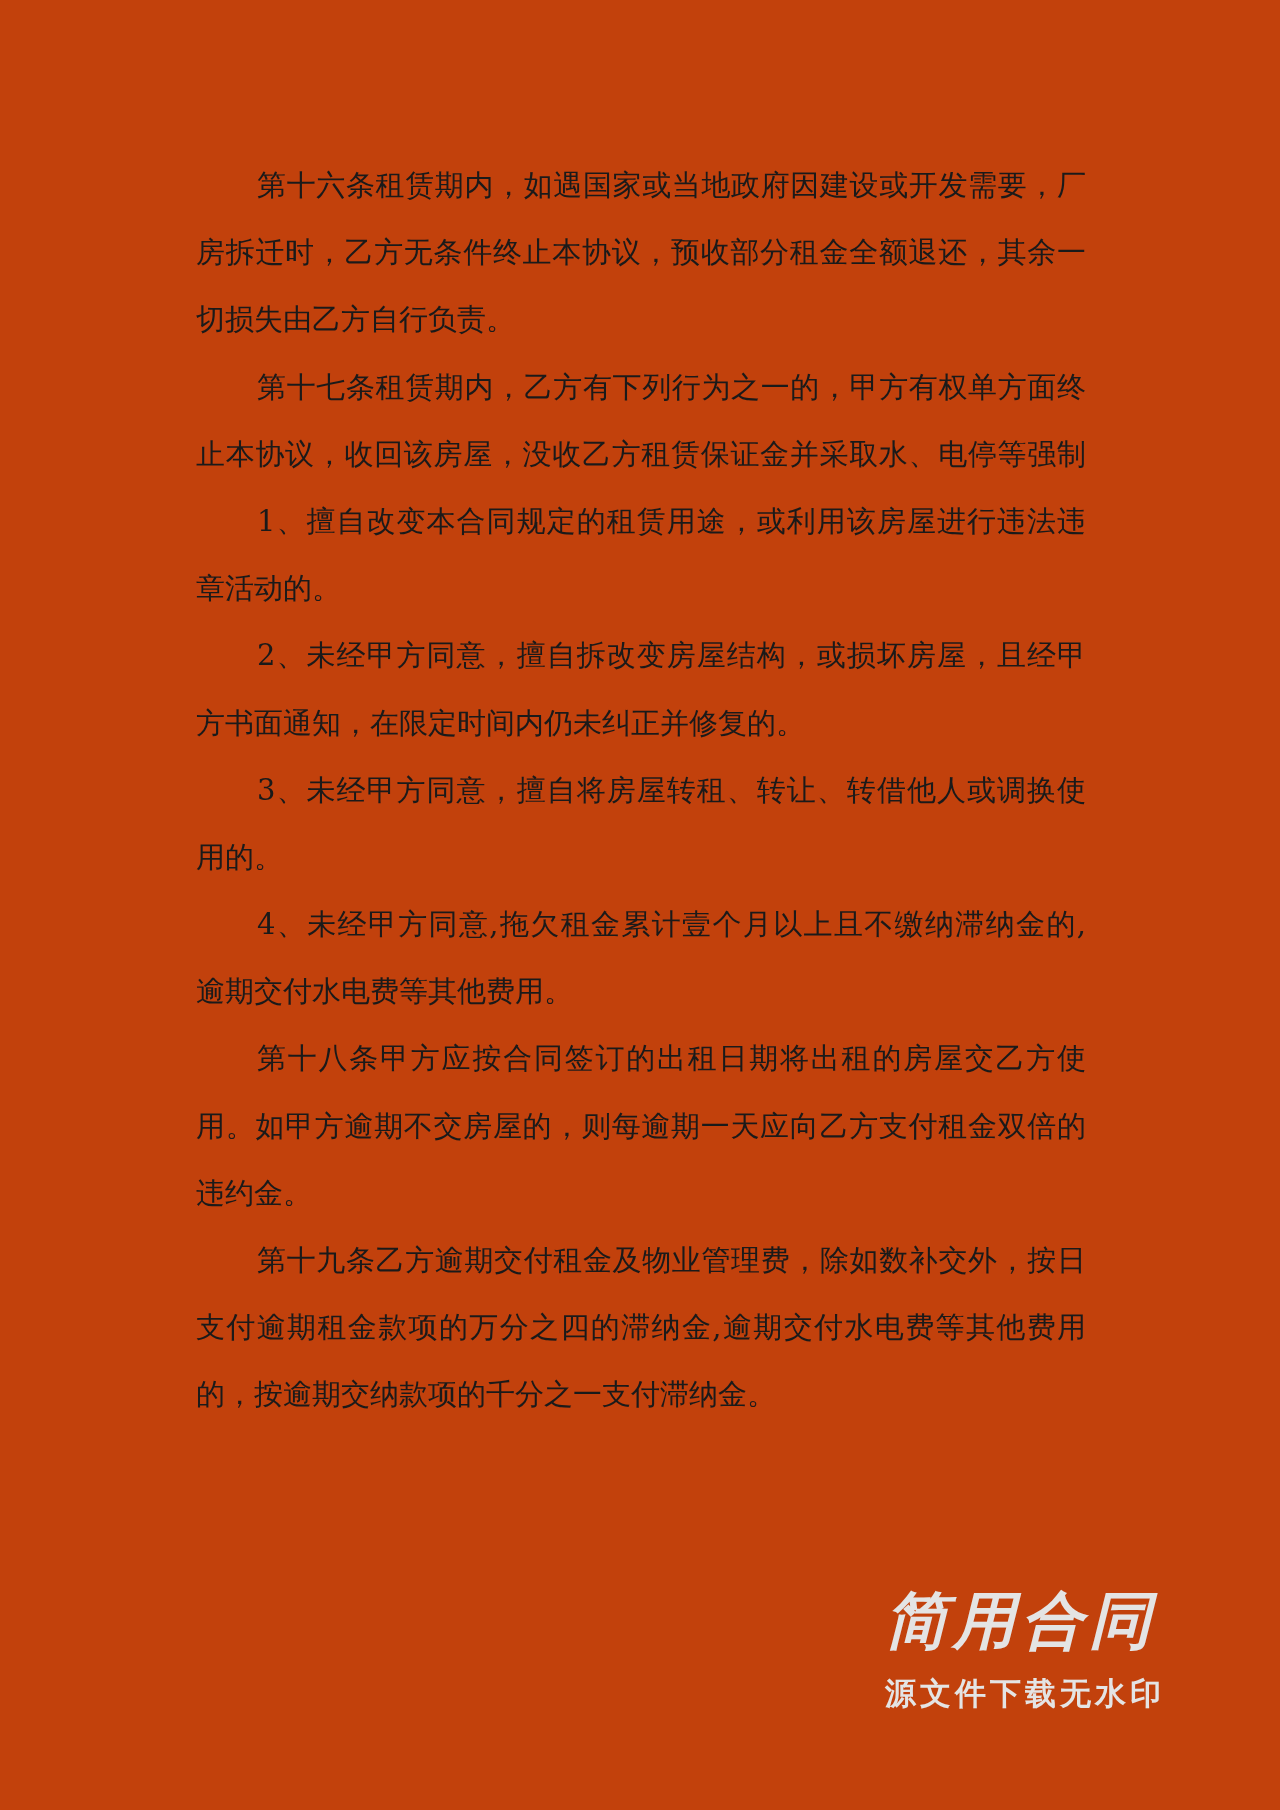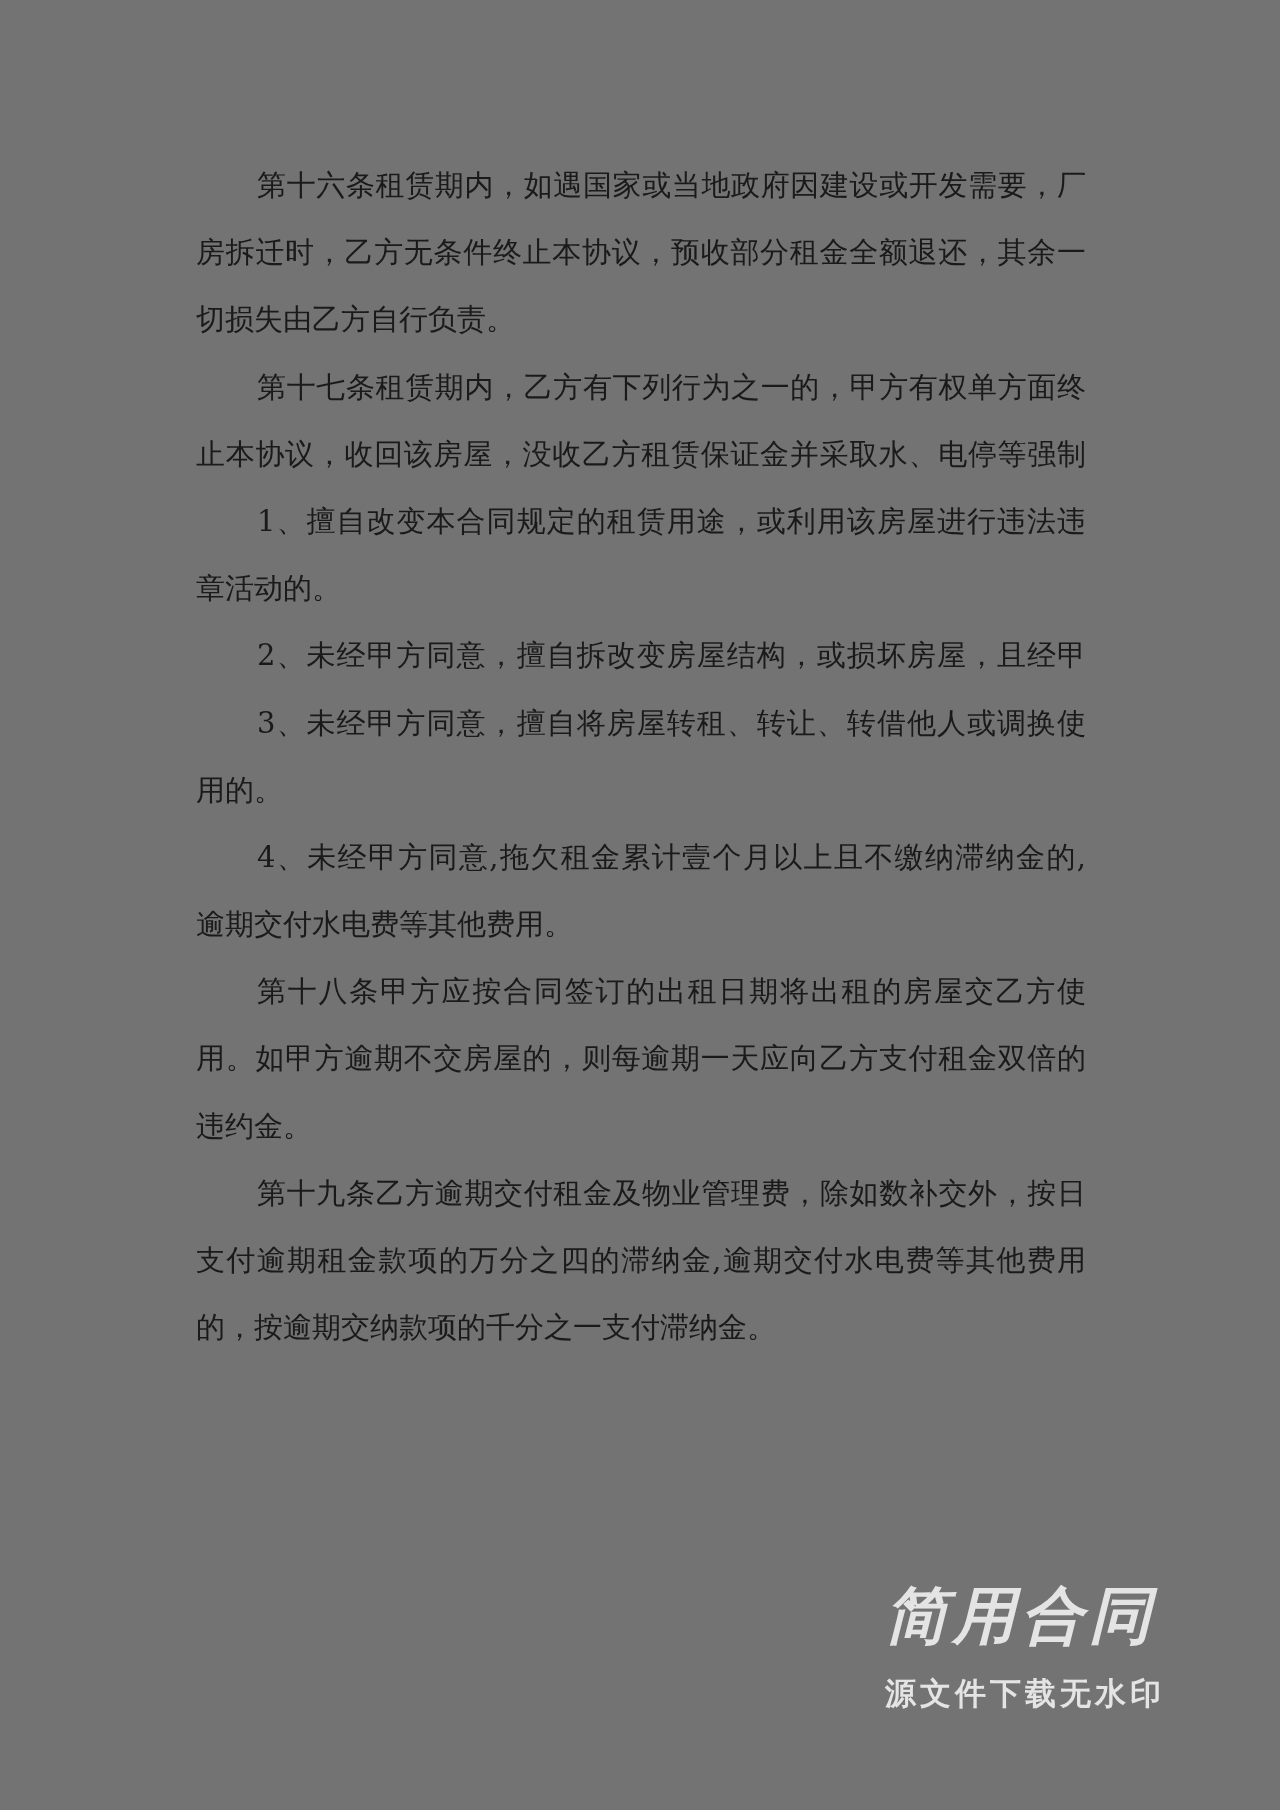--- a/index.html
+++ b/index.html
@@ -13,21 +13,21 @@
     position: relative;
     overflow: hidden;
     font-family: "DejaVu Serif", "Liberation Serif", serif;
     color: #1a1a1a;
   }
   .page {
     position: absolute;
     left: 0; top: 0;
     width: 1280px;
     height: 1810px;
-    background: #737373;
+    background: #c2410c;
   }
   .doc-body {
     position: absolute;
     left: 196px;
     top: 152px;
     width: 890px;
   }
   .line {
     height: 67.2px;
     line-height: 67.2px;
@@ -45,21 +45,21 @@
     padding-left: 61px;
   }
   .watermark {
     position: absolute;
     left: 885px;
     top: 1588px;
     width: 292px;
     user-select: none;
   }
   .wm-title {
-    font-family: Liberation Mono, monospace;
+    font-family: Liberation Sans, sans-serif;
     font-weight: bold;
     font-style: italic;
     font-size: 62px;
     line-height: 66px;
     color: #e4e4e4;
     letter-spacing: 6px;
     white-space: nowrap;
     display: block;
   }
   .wm-sub {
@@ -91,20 +91,21 @@
       <span class="line">止本协议，收回该房屋，没收乙方租赁保证金并采取水、电停等强制</span>
     </div>
 
     <div>
       <span class="line first">1、擅自改变本合同规定的租赁用途，或利用该房屋进行违法违</span>
       <span class="line last">章活动的。</span>
     </div>
 
     <div>
       <span class="line first">2、未经甲方同意，擅自拆改变房屋结构，或损坏房屋，且经甲</span>
+      <span class="line last">方书面通知，在限定时间内仍未纠正并修复的。</span>
     </div>
 
     <div>
       <span class="line first">3、未经甲方同意，擅自将房屋转租、转让、转借他人或调换使</span>
       <span class="line last">用的。</span>
     </div>
 
     <div>
       <span class="line first">4、未经甲方同意,拖欠租金累计壹个月以上且不缴纳滞纳金的,</span>
       <span class="line last">逾期交付水电费等其他费用。</span>

